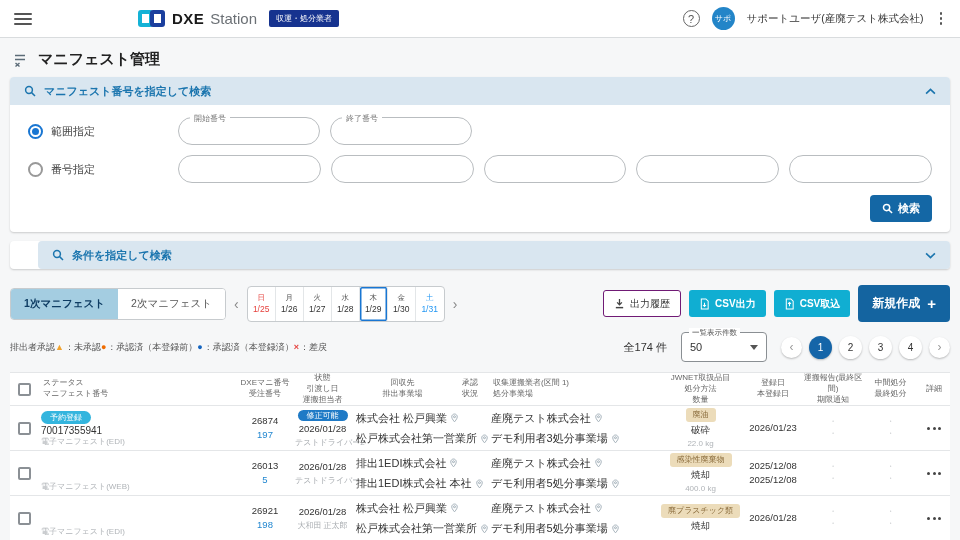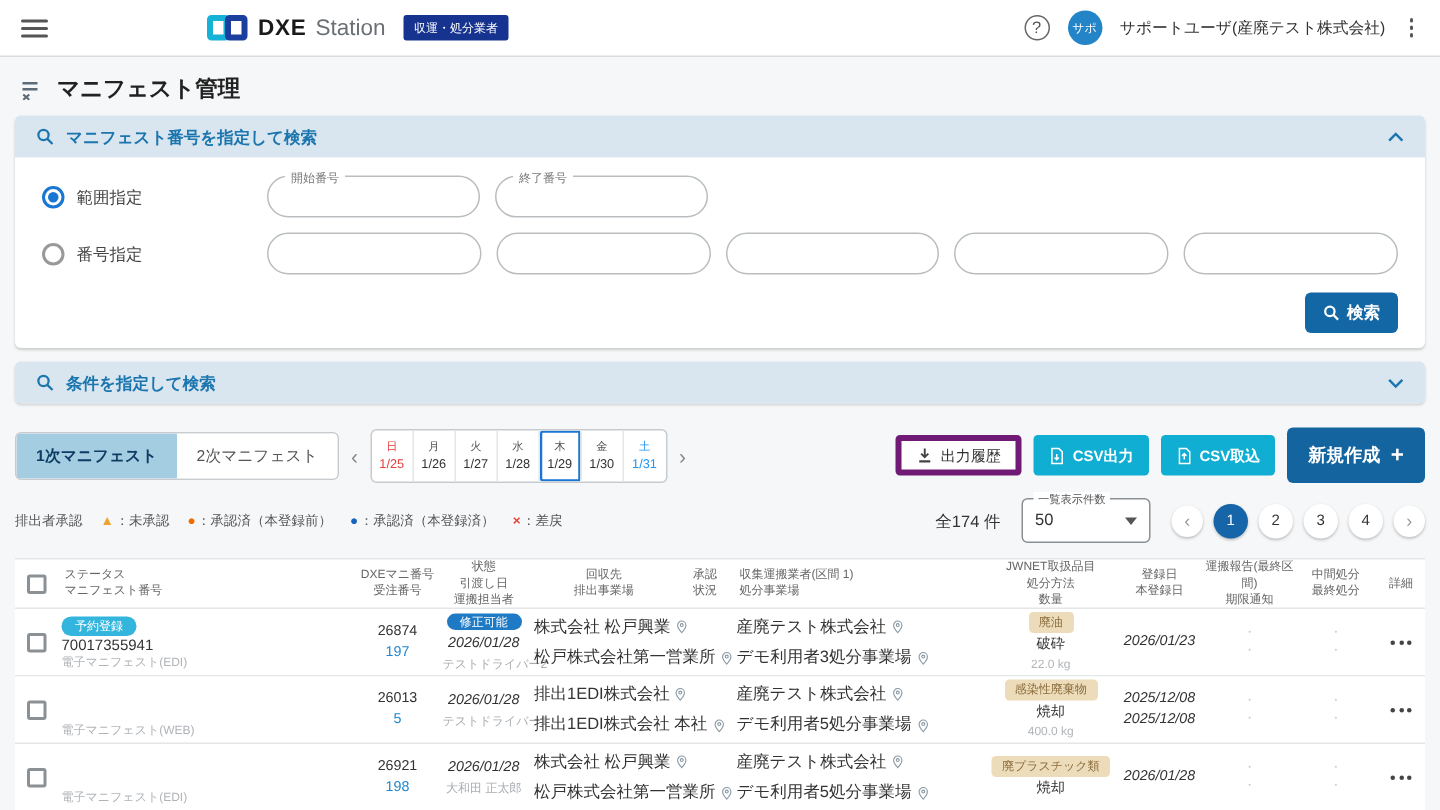--- a/index.html
+++ b/index.html
@@ -58,28 +58,28 @@
   .weeknav-arrow { font-size:14px; color:#888; padding:0 8px; cursor:pointer; }
   .week { display:flex; border:1px solid #c7cbce; border-radius:4px; background:#fff; overflow:hidden; }
   .day { width:28px; height:34px; display:flex; flex-direction:column; align-items:center; justify-content:center; border-right:1px solid #e3e6e8; cursor:pointer; }
   .day:last-child { border-right:none; }
   .day .dow { font-size:7.5px; color:#555; }
   .day .dt { font-size:8.5px; color:#333; margin-top:1px; }
   .day.sun .dow,.day.sun .dt { color:#e5413d; }
   .day.sat .dow,.day.sat .dt { color:#2196f3; }
   .day.selected { box-shadow:inset 0 0 0 1.5px #1976d2; border-radius:2px; }
   .toolbar-right { margin-left:auto; display:flex; align-items:center; gap:8px; }
-  .btn-ghost { height:27px; background:#fff; border:4px solid #701a75; border-radius:3px; color:#333; font-size:10px; padding:0 10px; display:flex; align-items:center; gap:5px; cursor:pointer; }
+  .btn-ghost { height:27px; background:#fff; border:1px solid #701a75; border-radius:3px; color:#333; font-size:10px; padding:0 10px; display:flex; align-items:center; gap:5px; cursor:pointer; }
   .btn-cyan { height:27px; background:#10aed2; border:none; border-radius:3px; color:#fff; font-size:10px; font-weight:bold; padding:0 10px; display:flex; align-items:center; gap:5px; cursor:pointer; }
   .btn-primary { height:37px; background:#1464a0; border:none; border-radius:4px; color:#fff; font-size:12px; font-weight:bold; padding:0 14px; display:flex; align-items:center; gap:7px; cursor:pointer; }
   .btn-primary .plus { font-size:15px; font-weight:bold; }
 
   
   .listbar { display:flex; align-items:center; margin:10px 10px 0; }
-  .legend { display:flex; align-items:flex-start; gap:12px; font-size:9px; color:#555; }
+  .legend { display:flex; align-items:flex-start; gap:0; font-size:9px; color:#555; }
   .legend .sym { font-size:9px; margin-right:1px; }
   .legend-item:nth-child(2) .sym { color:#f0a22e; }
   .legend-item:nth-child(3) .sym { color:#ef6c00; }
   .legend-item:nth-child(4) .sym { color:#1565c0; }
   .legend-item:nth-child(5) .sym { color:#e5413d; font-weight:bold; }
   .list-controls { margin-left:auto; display:flex; align-items:center; gap:14px; }
   .total { font-size:11px; color:#333; }
   .select-box { position:relative; width:86px; height:30px; border:1px solid #8a8f93; border-radius:4px; background:#fff; display:flex; align-items:center; padding:0 8px; font-size:11px; cursor:pointer; }
   .select-box .float { position:absolute; top:-5px; left:7px; background:#fff; padding:0 3px; font-size:7.5px; color:#555; white-space:nowrap; }
   .select-box .caret { margin-left:auto; width:0; height:0; border-left:4px solid transparent; border-right:4px solid transparent; border-top:5px solid #555; }
@@ -101,21 +101,21 @@
   .stack { display:flex; flex-direction:column; justify-content:flex-end; padding:3px 0 3px 6px; min-height:44px; }
   .badge-status { align-self:flex-start; color:#fff; font-size:8px; border-radius:8px; padding:1px 9px; margin-bottom:1px; }
   .badge-status.cyan { background:#33b5de; }
   .badge-status.blue { background:#1f7ac6; align-self:center; }
   .badge-status:empty { display:none; }
   .manifest-no { font-size:10px; color:#333; }
   .manifest-no:empty, .sub:empty, .link:empty, .qty:empty { display:none; }
   .sub { font-size:8px; color:#b0b4b8; }
   .link { font-size:9.5px; color:#2287d0; cursor:pointer; text-decoration:none; }
   .driver { font-size:8px; color:#a9adb1; white-space:nowrap; }
-  .nowrap { white-space:nowrap;font-style:italic; }
+  .nowrap { white-space:nowrap; }
   .co-line { display:flex; align-items:center; gap:3px; font-size:11px; color:#333; line-height:1.9; white-space:nowrap; }
   .pin { flex:0 0 auto; }
   .badge-item { display:inline-block; background:#ecdcba; color:#8a6c3c; font-size:8px; border-radius:3px; padding:1px 7px; margin-bottom:1px; }
   .badge-item:empty { display:none; }
   .qty { font-size:8px; color:#b0b4b8; }
   .dot { color:#c9ccce; font-size:8px; line-height:1.6; }
   .more-btn { display:flex; gap:2.5px; justify-content:center; align-items:center; cursor:pointer; padding:6px 2px; }
   .more-btn i { width:3px; height:3px; border-radius:50%; background:#444; }
 </style>
 </head>
@@ -202,21 +202,21 @@
         <svg width="11" height="11" viewBox="0 0 12 12">
           <circle cx="5" cy="5" r="3.4" stroke="#fff" stroke-width="1.6" fill="none"></circle>
             <path d="M7.6 7.6 L11 11" stroke="#fff" stroke-width="1.6"></path>
         </svg>
         <span>検索</span>
       </button>
     </div>
   </div>
 </div>
 
-<div class="card" style="margin-top:9px;">
+<div class="card" style="margin-top:9px;padding-left:28px;">
   <div class="panel-head only">
     <svg width="12" height="12" viewBox="0 0 12 12">
       <circle cx="5" cy="5" r="3.4" stroke="#1b75ae" stroke-width="1.5" fill="none"></circle>
         <path d="M7.6 7.6 L11 11" stroke="#1b75ae" stroke-width="1.5"></path>
     </svg>
     <span class="panel-title">条件を指定して検索</span>
     <svg class="panel-chevron" width="11" height="7" viewBox="0 0 10 6">
       <path d="M1 1 L5 5 L9 1" stroke="#1b75ae" stroke-width="1.5" fill="none"></path>
     </svg>
   </div>

